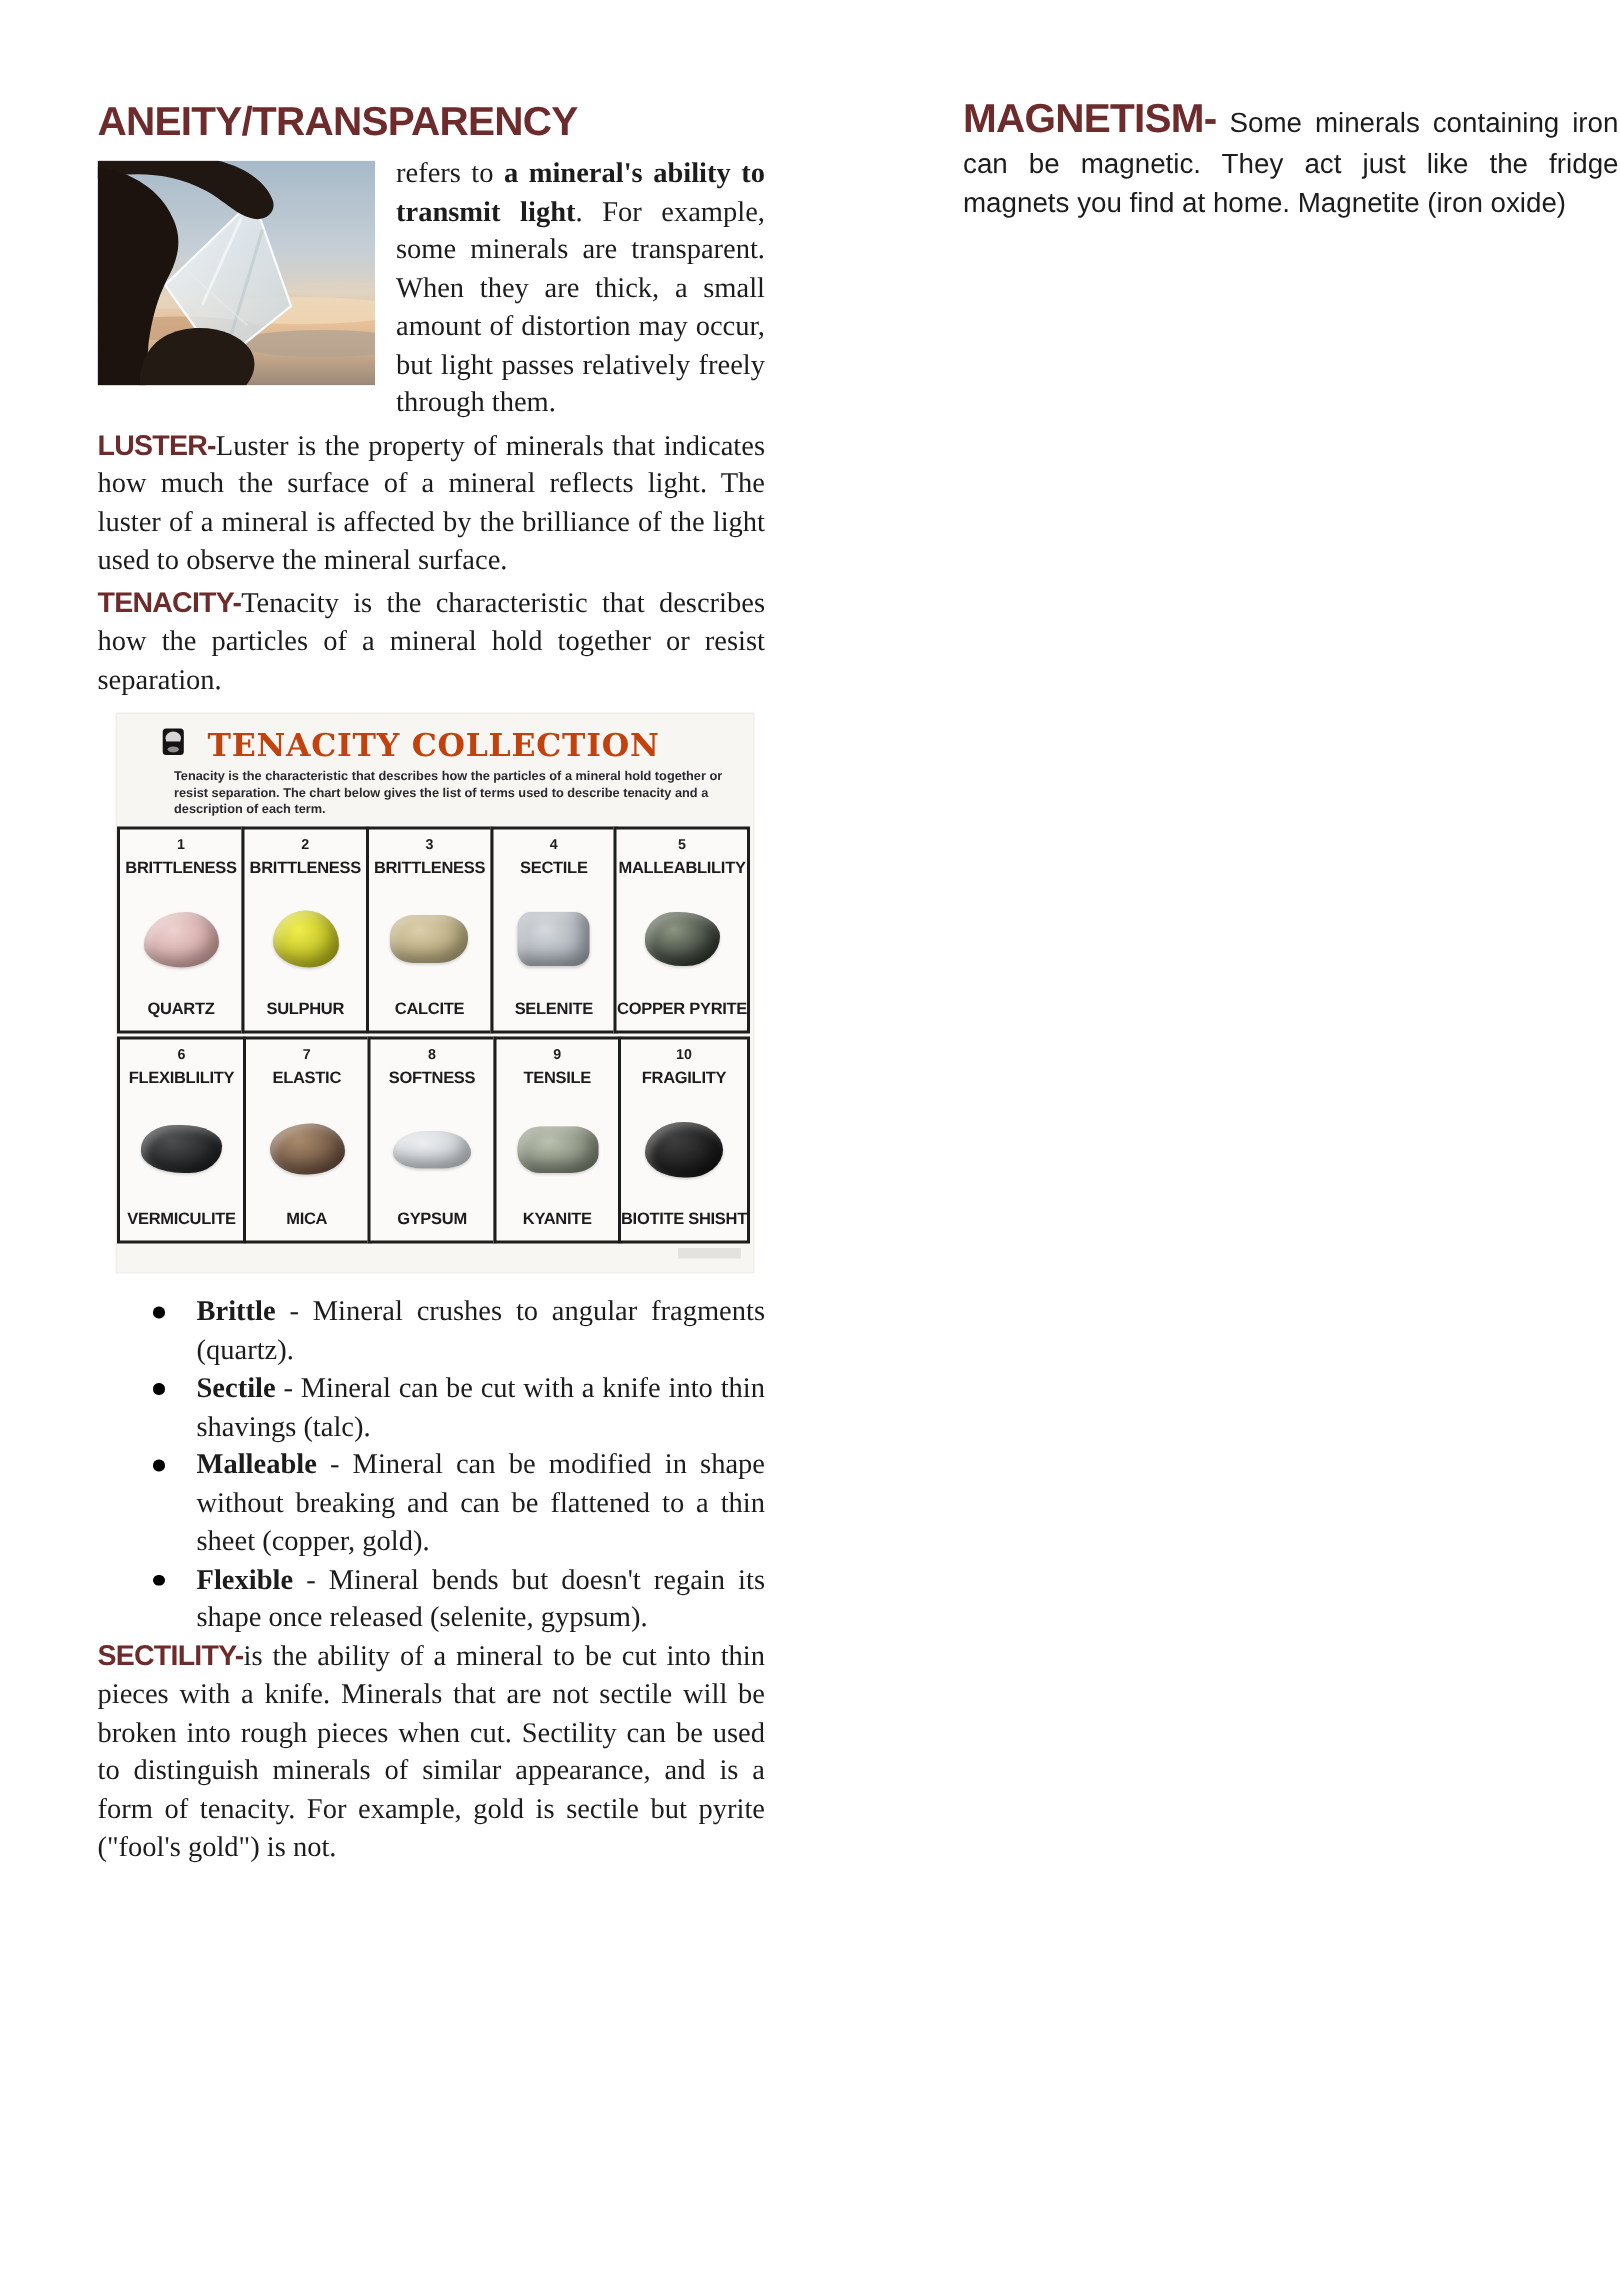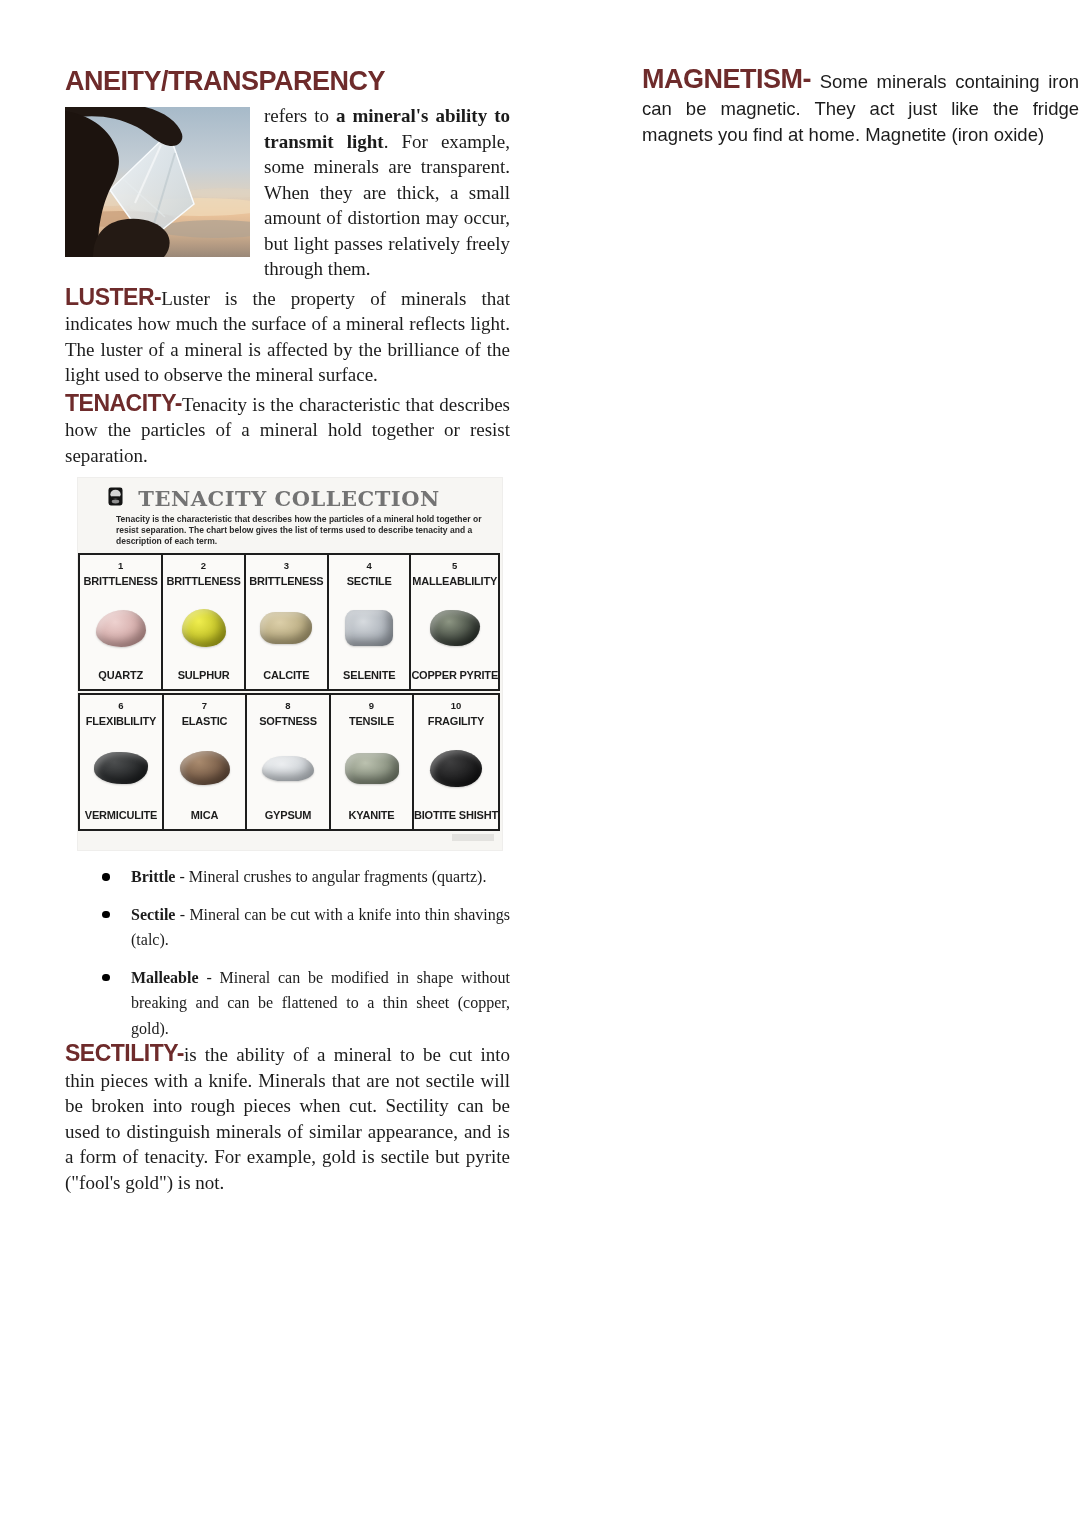--- a/index.html
+++ b/index.html
@@ -23,21 +23,21 @@
     margin:0 0 6px 0;
     font-family:"Liberation Sans", sans-serif;
     font-weight:700;
     font-size:27px;
     letter-spacing:-0.5px;
     color:#6e2b2b;
   }
   .inline-h{
     font-family:"Liberation Sans", sans-serif;
     font-weight:700;
-    font-size:23px;
+    font-size:19px;
     letter-spacing:-0.5px;
     color:#6e2b2b;
   }
   p.body{
     margin:0;
     font-size:19px;
     line-height:25.5px;
     text-align:justify;
   }
   p.spaced{margin-top:3px;}
@@ -58,21 +58,21 @@
     padding:6px 2px 9px 0;
     box-shadow:0 0 0 1px #efeeec;
   }
   .fig-head{display:flex;align-items:center;justify-content:center;position:relative;margin:2px 0 3px 0;}
   .fig-logo{position:absolute;left:30px;top:1px;}
   .fig-title{
     font-family:"DejaVu Serif", serif;
     font-weight:800;
     font-size:21px;
     letter-spacing:0.5px;
-    color:#737373;
+    color:#c2410c;
     white-space:nowrap;
   }
   .fig-sub{
     margin:2px 8px 6px 38px;
     font-family:"Liberation Sans", sans-serif;
     font-weight:700;
     font-size:8.5px;
     line-height:11px;
     color:#2a2a2a;
     text-align:left;
@@ -109,22 +109,22 @@
   .c8 .blob{border-radius:45% 45% 40% 40%/62% 62% 45% 45%;width:52px;height:25px;}
   .c9 .blob{border-radius:28% 30% 34% 28%/45% 40% 40% 45%;width:54px;height:31px;}
   .c10 .blob{border-radius:50% 50% 45% 50%/55% 50% 50% 45%;width:52px;height:37px;}
   .cell-name{font-size:11px;letter-spacing:-0.2px;margin-bottom:8px;white-space:nowrap;}
   .smudge{width:42px;height:7px;background:#e3e2df;margin:3px 6px 0 auto;}
 
   
   ul.bullets{list-style:none;margin:14px 0 0 0;padding:0;}
   ul.bullets li{
     position:relative;
-    margin:12px 0 0 66px;
-    font-size:16px;line-height:25.5px;
+    margin:0 0 0 66px;
+    font-size:19px;line-height:25.5px;
     text-align:justify;
   }
   ul.bullets li::before{
     content:"";
     position:absolute;left:-29px;top:9px;
     width:7.5px;height:7.5px;border-radius:50%;
     background:#000;
   }
   .sect-para{margin-top:42px;}
 
@@ -287,20 +287,21 @@
             <span class="cell-name">BIOTITE SHISHT</span>
           </div>
         </div>
         <div class="smudge"></div>
       </div>
 
       <ul class="bullets">
         <li><b>Brittle</b><span> - Mineral crushes to angular fragments (quartz).</span></li>
         <li><b>Sectile</b><span> - Mineral can be cut with a knife into thin shavings (talc).</span></li>
         <li><b>Malleable</b><span> - Mineral can be modified in shape without breaking and can be flattened to a thin sheet (copper, gold).</span></li>
+        <li><b>Flexible</b><span> - Mineral bends but doesn't regain its shape once released (selenite, gypsum).</span></li>
       </ul>
 
       <p class="body sect-para"><span class="inline-h">SECTILITY-</span><span>is the ability of a mineral to be cut into thin pieces with a knife. Minerals that are not sectile will be broken into rough pieces when cut. Sectility can be used to distinguish minerals of similar appearance, and is a form of tenacity. For example, gold is sectile but pyrite ("fool's gold") is not.</span></p>
     </div>
 
     <div class="col-gap"></div>
 
     <div class="col-right">
       <p class="body"><span class="inline-h">MAGNETISM-</span><span> Some minerals containing iron can be magnetic. They act just like the fridge magnets you find at home. Magnetite (iron oxide)</span></p>
     </div>

